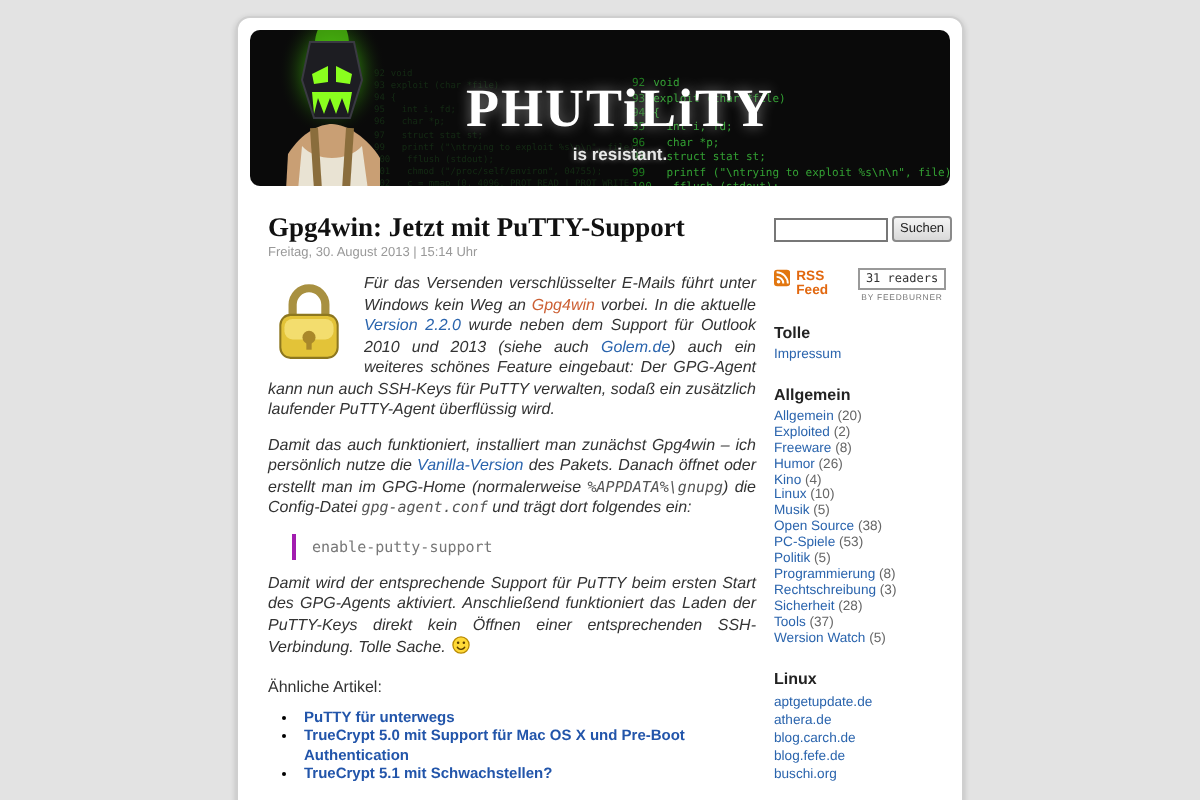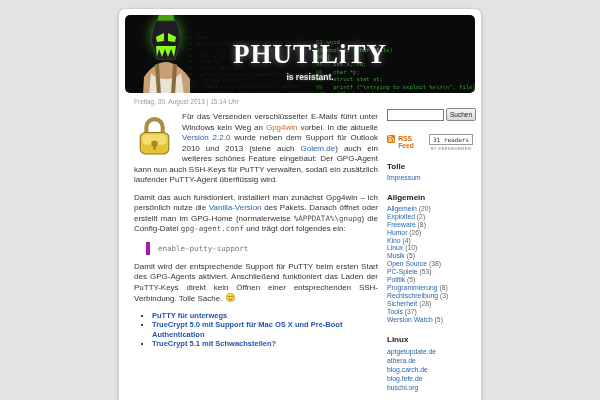--- a/index.html
+++ b/index.html
@@ -27,26 +27,26 @@
 
   
   .main { display:flex; padding:4px 2px 0 9px; }
   .content { width:250px; }
   .sidebar { width:86px; margin-left:9px; }
 
   
   .post-title { font-family:"Liberation Serif",serif; font-weight:bold; font-size:13.5px;
     color:#111; margin-top:9px; }
   .post-date { font-size:6.5px; color:#999; margin-top:1px; }
-  .para { font-size:8px; line-height:10.5px; color:#333; text-align:justify; margin-top:7px; }
+  .para { font-size:8px; line-height:10.5px; color:#333; text-align:justify; margin-top:7px;font-style:italic; }
   .lock { float:left; margin:2px 7px 2px 0; }
   .lnk { color:#2a64ad; text-decoration:none; }
   .lnk.visited { color:#cc5f33; }
   .icode { font-family:"DejaVu Sans Mono",monospace; font-size:7.5px; color:#555;margin-top:20px; }
-  .codeblock { margin:7px 0 0 12px; border-left:4px solid #a21caf; padding:2px 0 2px 8px;
+  .codeblock { margin:7px 0 0 12px; border-left:2px solid #a21caf; padding:2px 0 2px 8px;
     font-family:"DejaVu Sans Mono",monospace; font-size:7.5px; color:#777; }
   .smiley { vertical-align:-1px; margin-left:1px; }
   .rel-title { font-size:8px; color:#333; margin-top:9px; }
   ul.rel { margin:6px 0 0 18px; }
   ul.rel li { font-size:7.5px; line-height:9.5px; color:#000; }
   ul.rel a { color:#2255aa; font-weight:bold; text-decoration:none; }
 
   
   .searchrow { margin-top:11px; display:flex; align-items:center; }
   .search-input { width:57px; height:12px; border:1px solid #777; background:#fff; font-size:7px; padding:0 2px; }
@@ -98,20 +98,21 @@
       <path d="M30 64 L32 95" stroke="#8a6d3c" stroke-width="4"></path>
       <path d="M48 64 L46 95" stroke="#8a6d3c" stroke-width="4"></path>
     </svg>
 
     <div class="hdr-title">PHUTiLiTY</div>
     <div class="hdr-tagline">is resistant.</div>
   </div>
 
   <div class="main">
     <div class="content">
+      <div class="post-title">Gpg4win: Jetzt mit PuTTY-Support</div>
       <div class="post-date">Freitag, 30. August 2013 | 15:14 Uhr</div>
 
       <p class="para">
         <svg class="lock" width="41" height="43" viewBox="0 0 40 42">
           <path d="M12 20 V13 a8 8 0 0 1 16 0 V20" fill="none" stroke="#a89040" stroke-width="4"></path>
           <rect x="6" y="18" width="28" height="21" rx="5" fill="#e3c338" stroke="#8d771f"></rect>
           <rect x="8" y="20" width="24" height="10" rx="4" fill="#f3dd6e"></rect>
           <circle cx="20" cy="29" r="3.2" fill="#a9882a"></circle>
           <rect x="18.7" y="30" width="2.6" height="5" fill="#a9882a"></rect>
         </svg><span><span>Für das Versenden verschlüsselter E-Mails führt unter Windows kein Weg an </span><a href="#" class="lnk visited">Gpg4win</a><span> vorbei. In die aktuelle </span><a href="#" class="lnk">Version 2.2.0</a><span> wurde neben dem Support für Outlook 2010 und 2013 (siehe auch </span><a href="#" class="lnk">Golem.de</a><span>) auch ein weiteres schönes Feature eingebaut: Der GPG-Agent kann nun auch SSH-Keys für PuTTY verwalten, sodaß ein zusätzlich laufender PuTTY-Agent überflüssig wird.</span></span>
@@ -121,20 +122,21 @@
 
       <div class="codeblock">enable-putty-support</div>
 
       <p class="para"><span><span>Damit wird der entsprechende Support für PuTTY beim ersten Start des GPG-Agents aktiviert. Anschließend funktioniert das Laden der PuTTY-Keys direkt kein Öffnen einer entsprechenden SSH-Verbindung. Tolle Sache. </span></span><svg class="smiley" width="9" height="9" viewBox="0 0 10 10">
             <circle cx="5" cy="5" r="4.5" fill="#ffd937" stroke="#b98a00" stroke-width=".7"></circle>
             <circle cx="3.4" cy="3.8" r=".7" fill="#5a3c00"></circle>
             <circle cx="6.6" cy="3.8" r=".7" fill="#5a3c00"></circle>
             <path d="M2.8 6 a2.4 2.4 0 0 0 4.4 0" fill="none" stroke="#5a3c00" stroke-width=".8"></path>
           </svg></p>
 
+      <div class="rel-title">Ähnliche Artikel:</div>
       <ul class="rel">
 
       <li><a href="#">PuTTY für unterwegs</a></li>
           <li><a href="#">TrueCrypt 5.0 mit Support für Mac OS X und Pre-Boot Authentication</a></li>
           <li><a href="#">TrueCrypt 5.1 mit Schwachstellen?</a></li>
         </ul>
 
     </div>
 
     <div class="sidebar">

